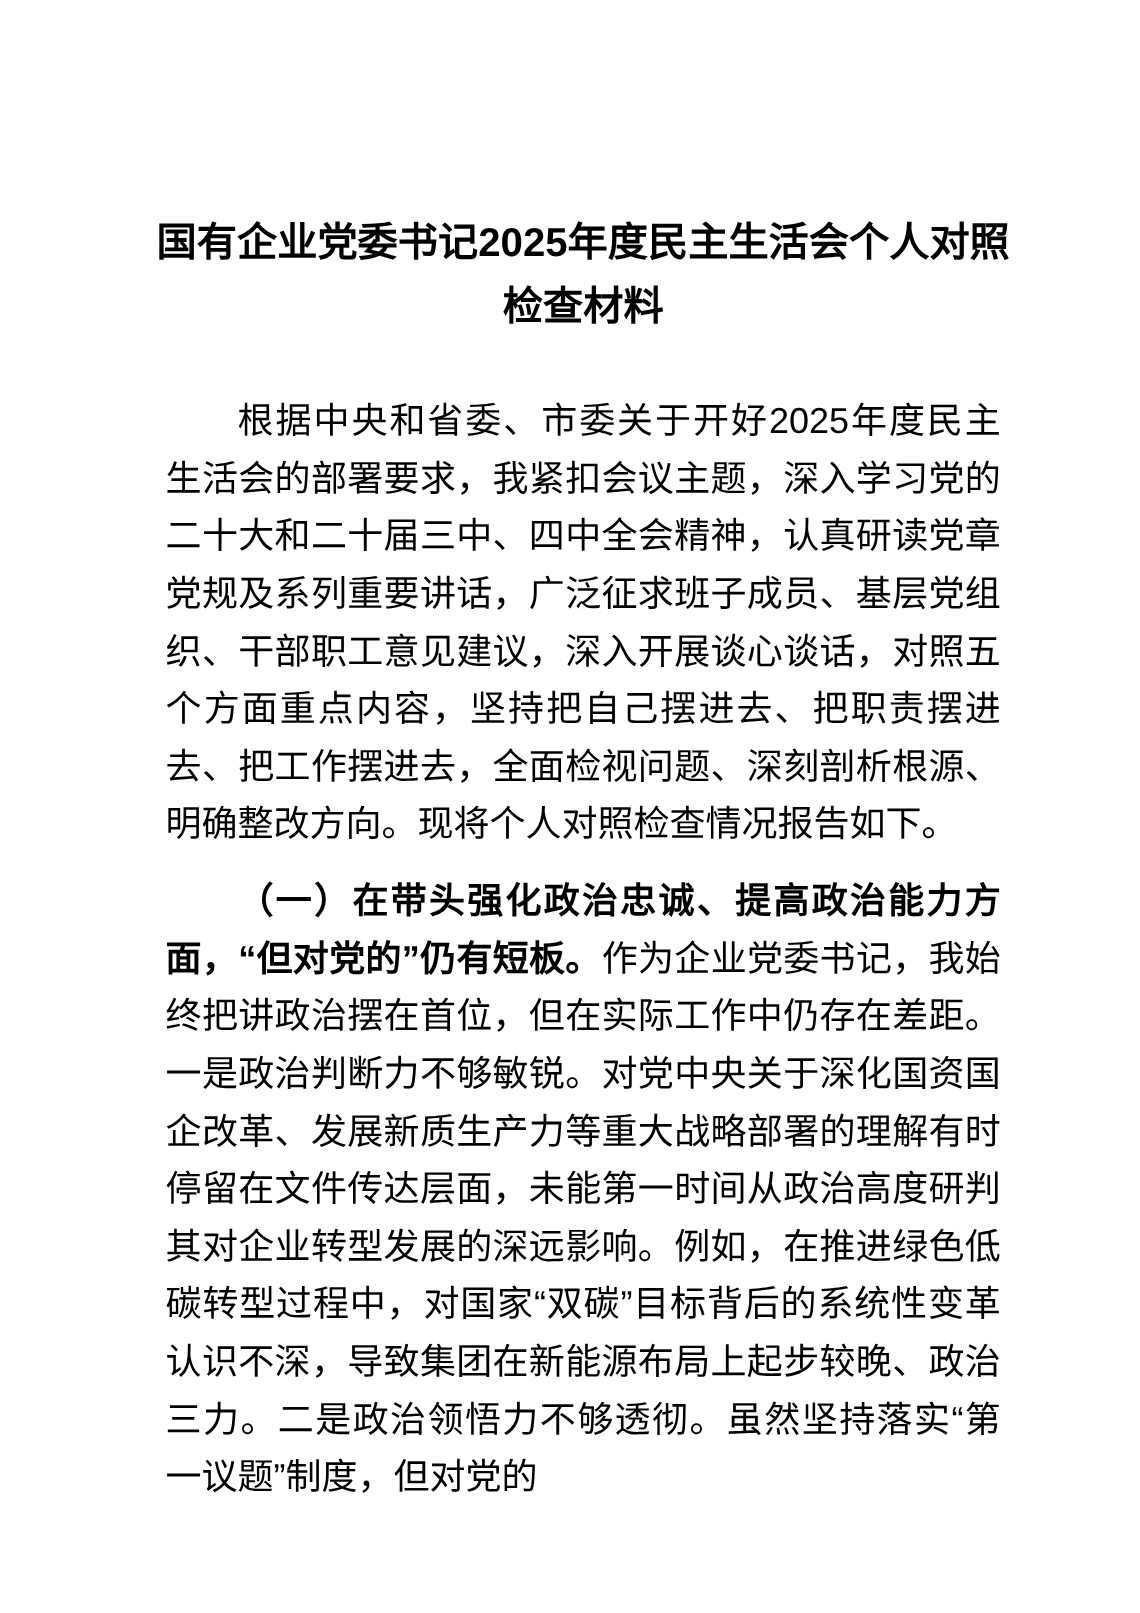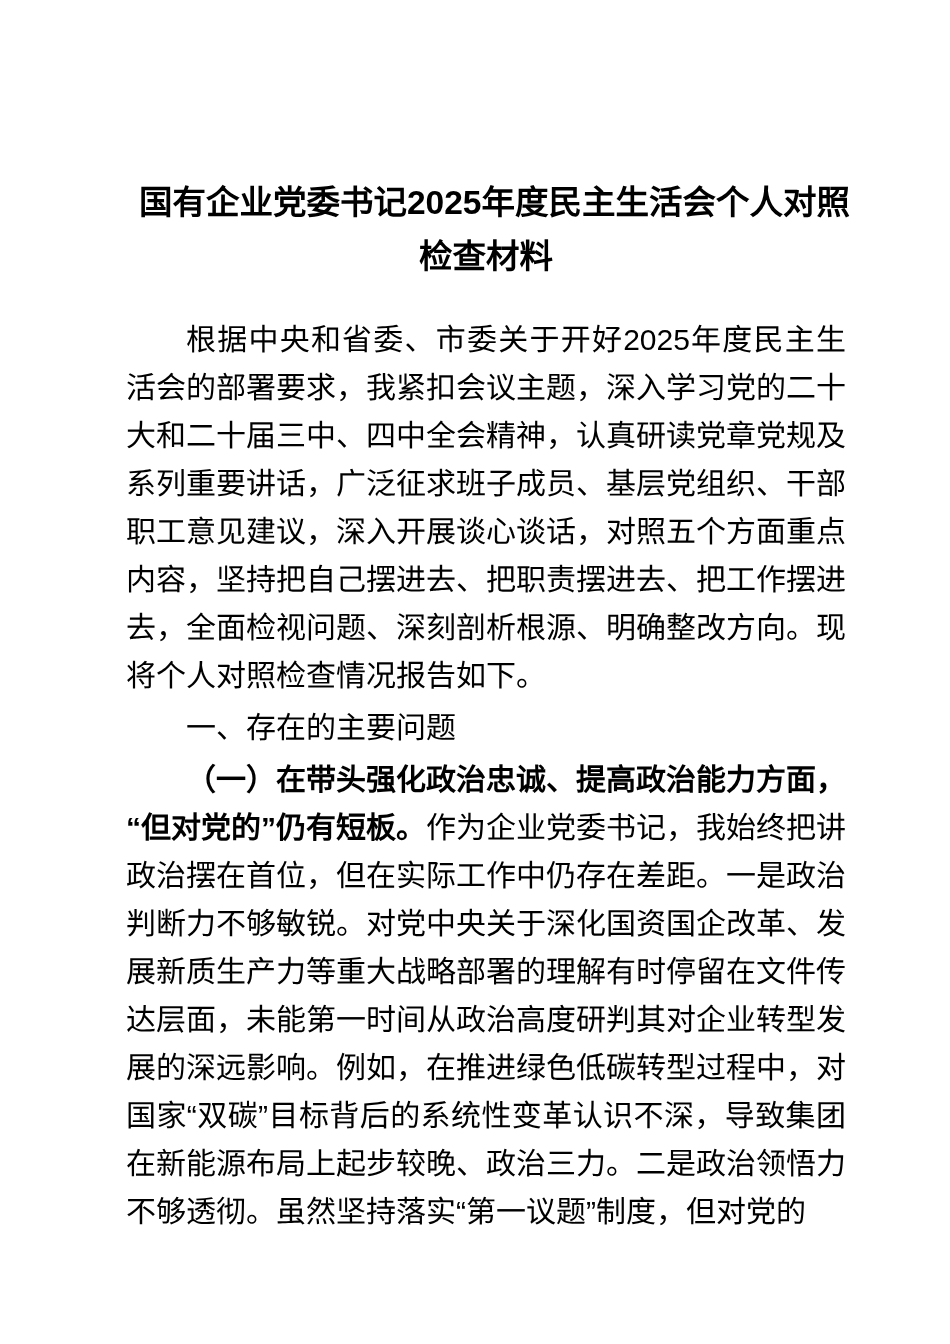--- a/index.html
+++ b/index.html
@@ -32,34 +32,34 @@
     position: absolute;
     left: 122px;
     top: 176px;
     width: 728px;
   }
 
   .doc-title {
     font-size: 33.5px;
     font-weight: 700;
     line-height: 54px;
-    text-align: right;
+    text-align: center;
     letter-spacing: 0px;
     margin: 0 0 0 0;
     padding: 0;
     text-align-last: center;
   }
 
   .para {
     font-size: 30px;
     line-height: 48px;
     text-align: justify;
     text-justify: inter-ideograph;
     text-align-last: left;
-    margin: 4px;
+    margin: 16px;
     padding: 0;
     letter-spacing: 0px;
     word-break: break-all;
   }
 
   .para.indent2 {
     text-indent: 60px;
   }
 
   .gap-title-body {
@@ -76,18 +76,17 @@
 
 <div class="page">
   <div class="content">
 
     <h1 class="doc-title">国有企业党委书记2025年度民主生活会个人对照检查材料</h1>
 
     <div class="gap-title-body"></div>
 
     <p class="para indent2">根据中央和省委、市委关于开好2025年度民主生活会的部署要求，我紧扣会议主题，深入学习党的二十大和二十届三中、四中全会精神，认真研读党章党规及系列重要讲话，广泛征求班子成员、基层党组织、干部职工意见建议，深入开展谈心谈话，对照五个方面重点内容，坚持把自己摆进去、把职责摆进去、把工作摆进去，全面检视问题、深刻剖析根源、明确整改方向。现将个人对照检查情况报告如下。</p>
 
-    <p class="para indent2">一、存在的主要问题</p>
 
     <p class="para indent2"><span class="lead">（一）在带头强化政治忠诚、提高政治能力方面，“但对党的”仍有短板。</span><span>作为企业党委书记，我始终把讲政治摆在首位，但在实际工作中仍存在差距。一是政治判断力不够敏锐。对党中央关于深化国资国企改革、发展新质生产力等重大战略部署的理解有时停留在文件传达层面，未能第一时间从政治高度研判其对企业转型发展的深远影响。例如，在推进绿色低碳转型过程中，对国家“双碳”目标背后的系统性变革认识不深，导致集团在新能源布局上起步较晚、政治三力。二是政治领悟力不够透彻。虽然坚持落实“第一议题”制度，但对党的</span></p>
 
   </div>
 </div>
 
 </body></html>

